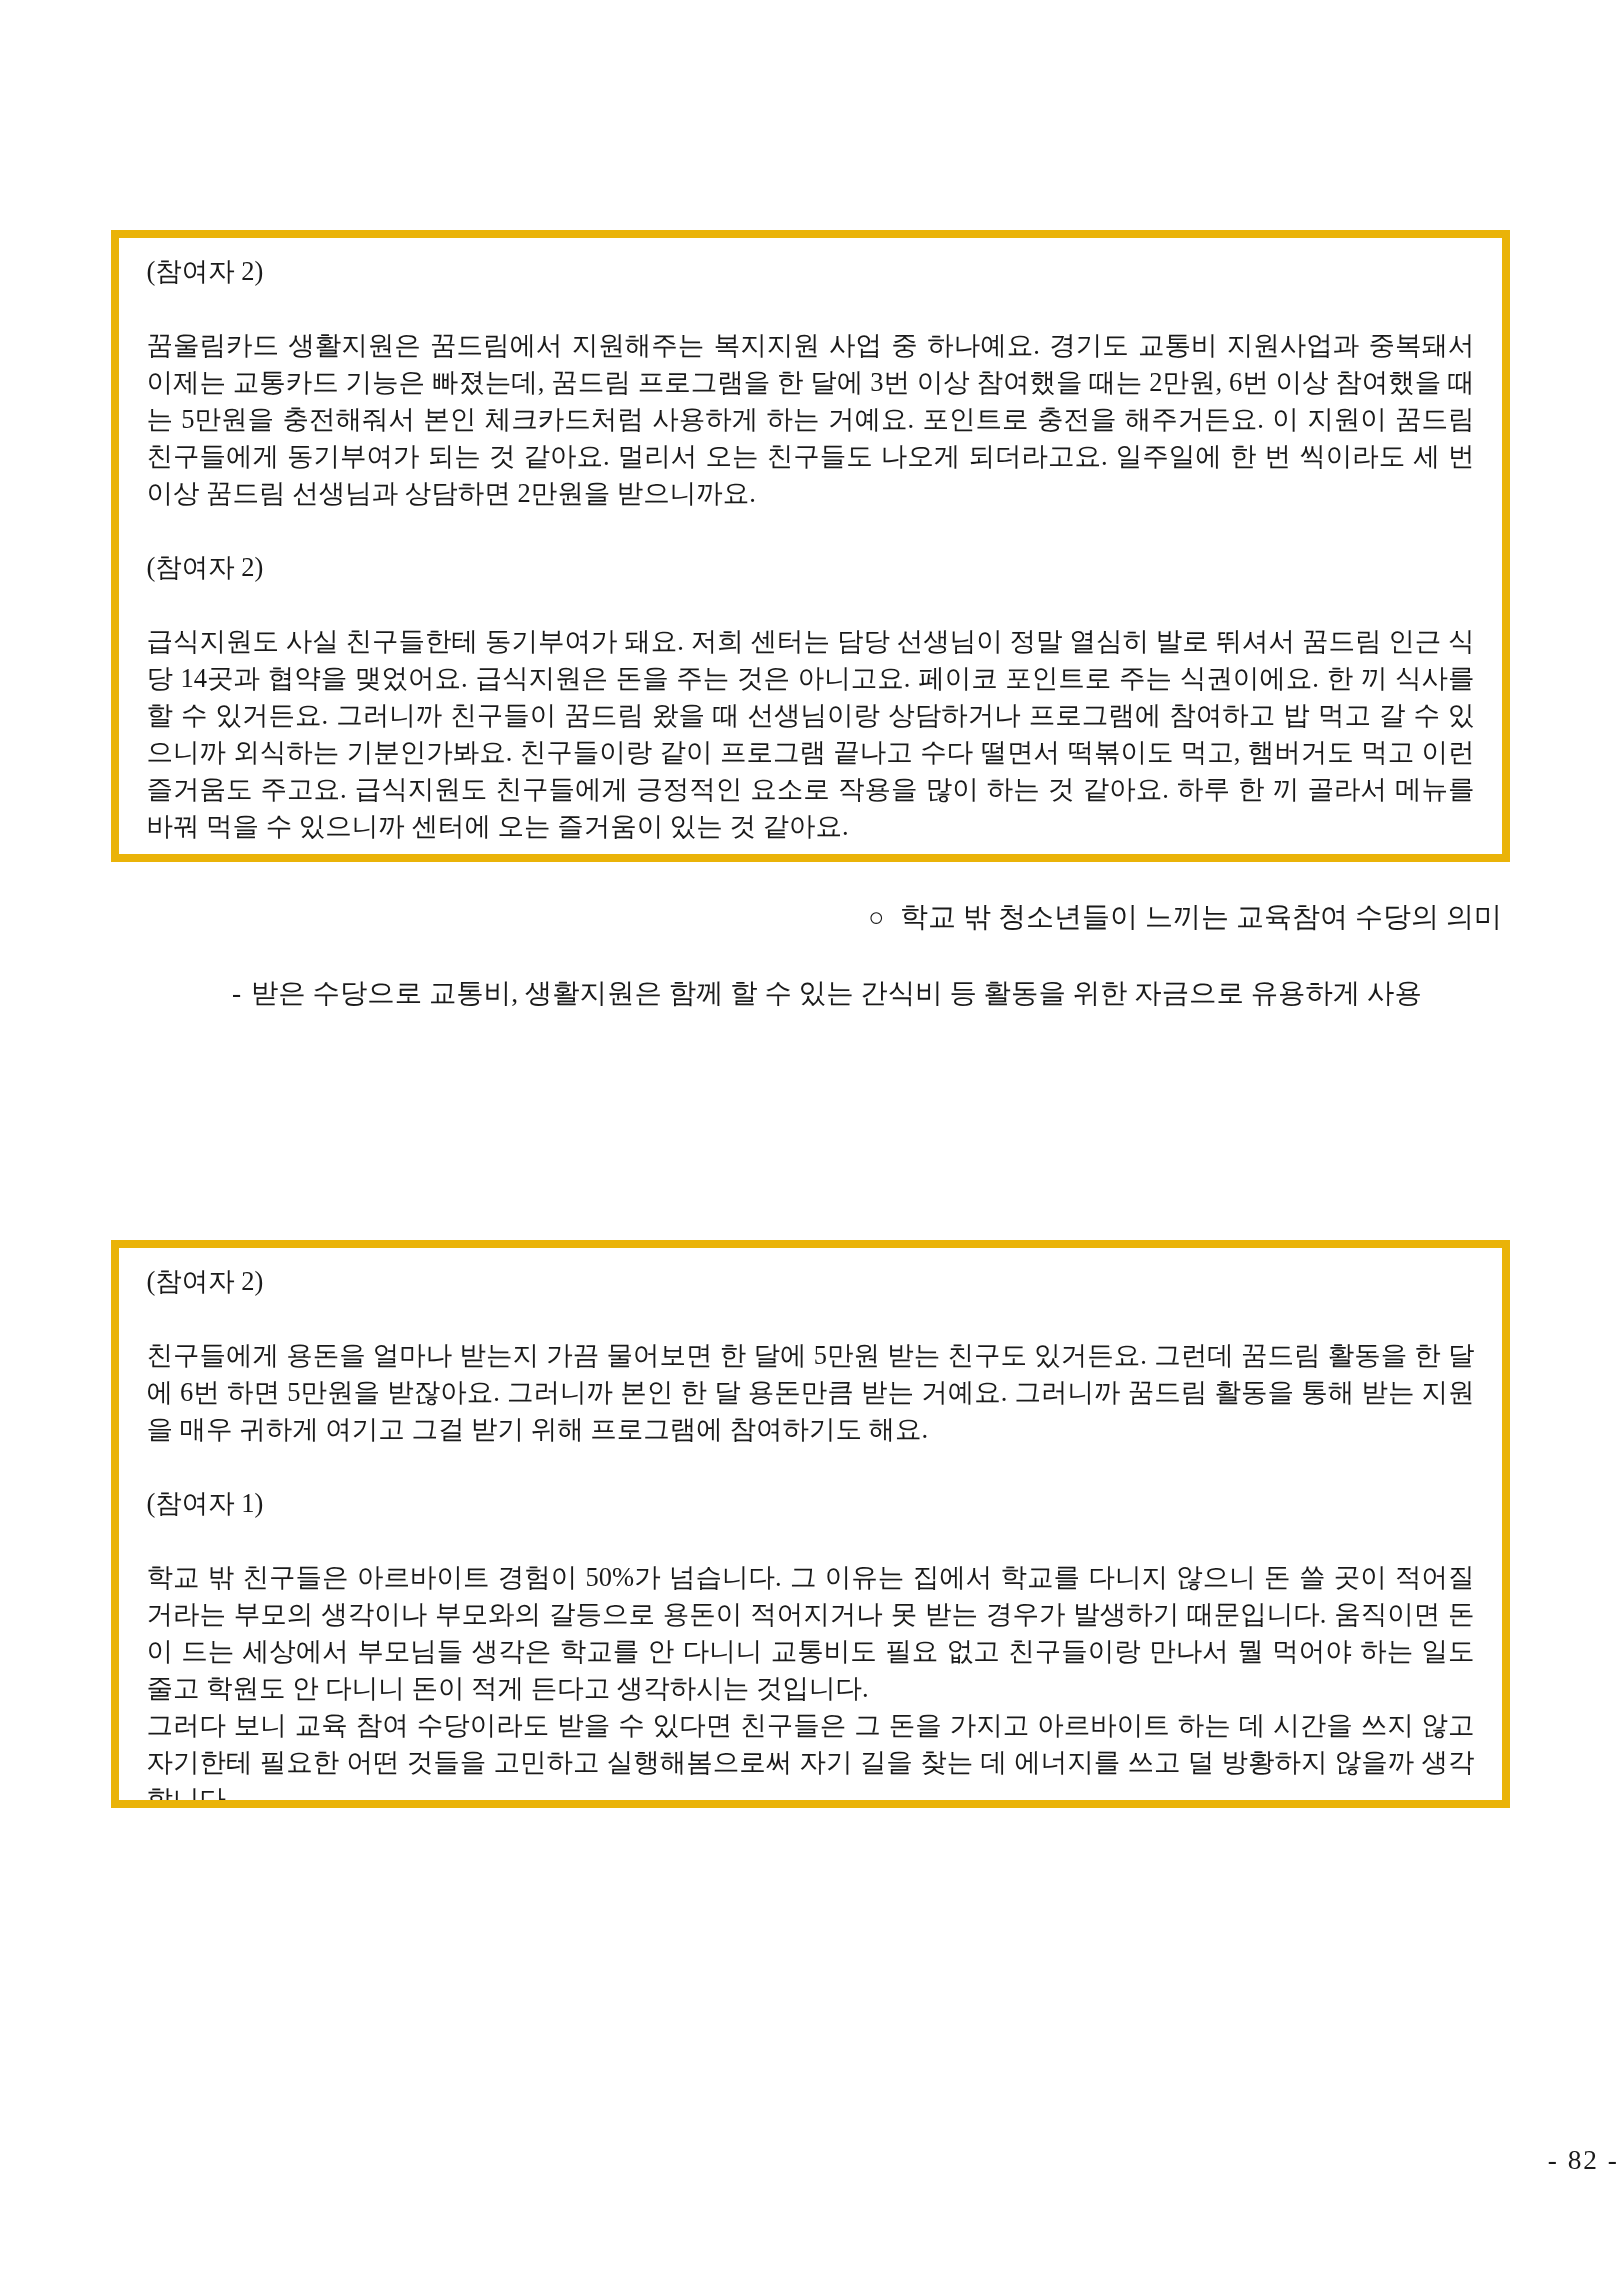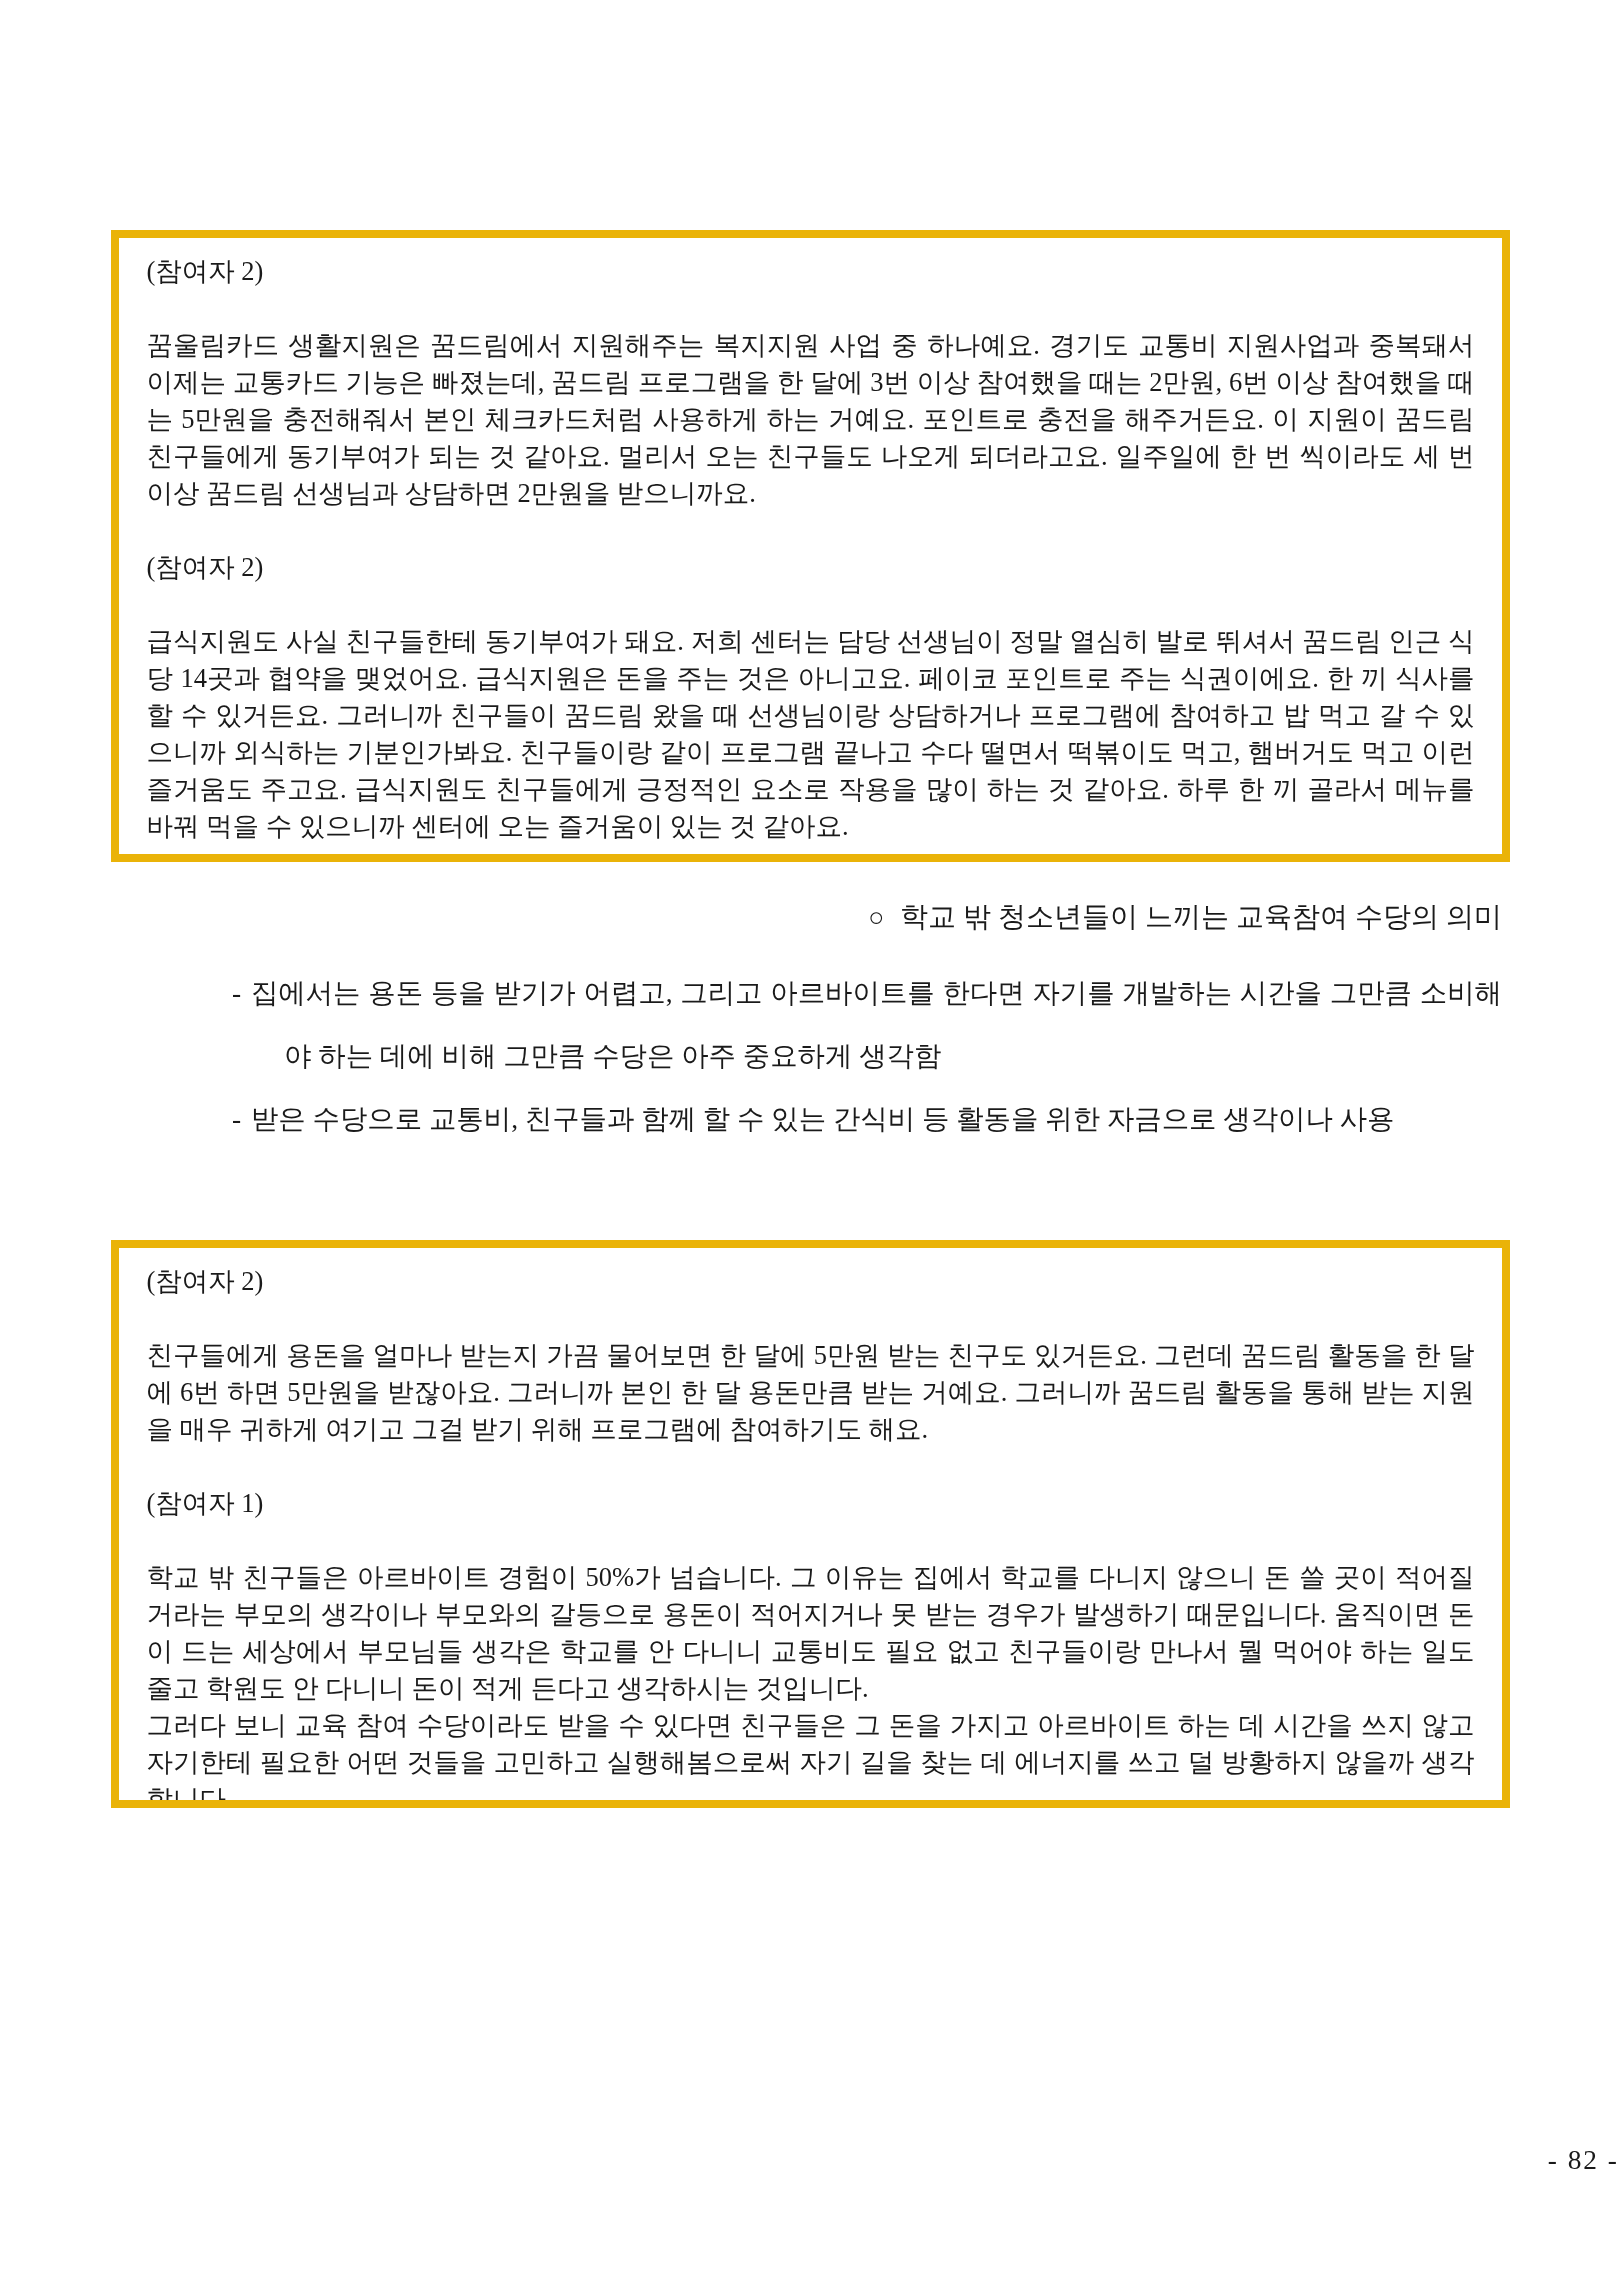--- a/index.html
+++ b/index.html
@@ -82,24 +82,21 @@
     <div class="q-label">(참여자 2)</div>
     <div class="q-text">급식지원도 사실 친구들한테 동기부여가 돼요. 저희 센터는 담당 선생님이 정말 열심히 발로 뛰셔서 꿈드림 인근 식당 14곳과 협약을 맺었어요. 급식지원은 돈을 주는 것은 아니고요. 페이코 포인트로 주는 식권이에요. 한 끼 식사를 할 수 있거든요. 그러니까 친구들이 꿈드림 왔을 때 선생님이랑 상담하거나 프로그램에 참여하고 밥 먹고 갈 수 있으니까 외식하는 기분인가봐요. 친구들이랑 같이 프로그램 끝나고 수다 떨면서 떡볶이도 먹고, 햄버거도 먹고 이런 즐거움도 주고요. 급식지원도 친구들에게 긍정적인 요소로 작용을 많이 하는 것 같아요. 하루 한 끼 골라서 메뉴를 바꿔 먹을 수 있으니까 센터에 오는 즐거움이 있는 것 같아요.</div>
   </div>
 </div>
 
 <div class="bullet-section">
   <div class="bullet-heading">
     <span class="o-marker">○</span><span>학교 밖 청소년들이 느끼는 교육참여 수당의 의미</span>
   </div>
   <div class="bullet-item">
-    <span class="dash-marker">-</span><span>집에서는 용돈 등을 받기가 어렵고, 그리고 아르바이트를 한다면 자기를 개발하는 시간을 그만큼 소비해야 하는 데에 비해 그만큼 수당은 아주 중요하게 생각함</span>
-  </div>
-  <div class="bullet-item">
-    <span class="dash-marker">-</span><span>받은 수당으로 교통비, 친구들과 함께 할 수 있는 간식비 등 활동을 위한 자금으로 생각이나 사용</span>
+    <span class="dash-marker">-</span><span>받은 수당으로 교통비, 생활지원은 함께 할 수 있는 간식비 등 활동을 위한 자금으로 유용하게 사용</span>
   </div>
 </div>
 
 <div class="quote-box box2">
   <div class="q-section">
     <div class="q-label">(참여자 2)</div>
     <div class="q-text">친구들에게 용돈을 얼마나 받는지 가끔 물어보면 한 달에 5만원 받는 친구도 있거든요. 그런데 꿈드림 활동을 한 달에 6번 하면 5만원을 받잖아요. 그러니까 본인 한 달 용돈만큼 받는 거예요. 그러니까 꿈드림 활동을 통해 받는 지원을 매우 귀하게 여기고 그걸 받기 위해 프로그램에 참여하기도 해요.</div>
   </div>
   <div class="q-section">
     <div class="q-label">(참여자 1)</div>

